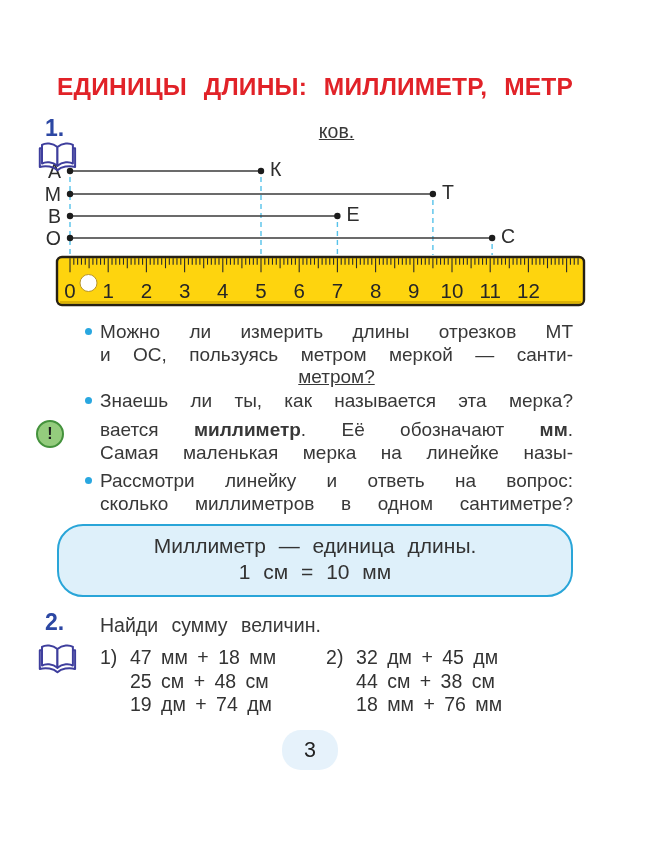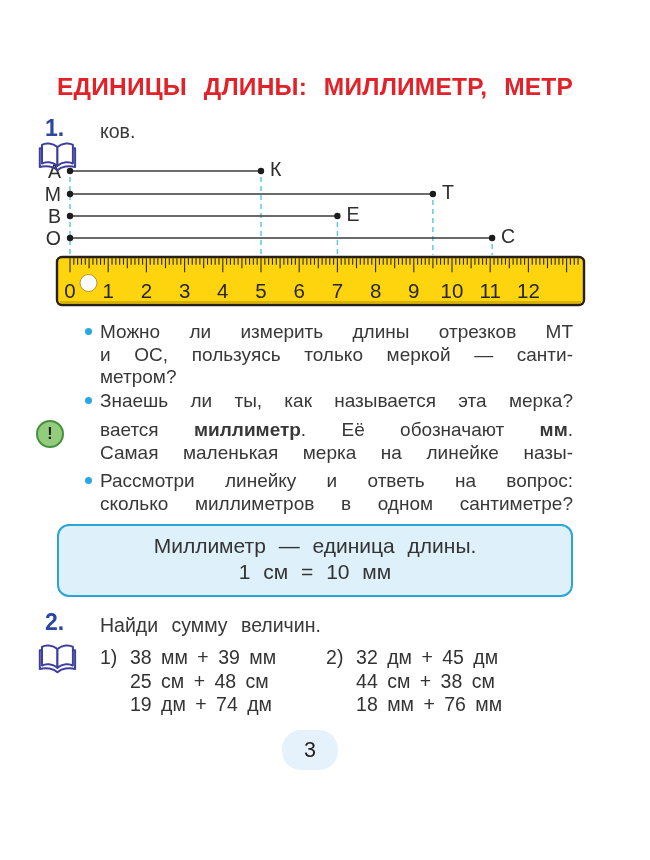--- a/index.html
+++ b/index.html
@@ -16,21 +16,21 @@
     margin:73px 77px 0 57px;
     font-size:24.5px;font-weight:700;
     color:#e12228;
     text-align:justify;text-align-last:justify;
     letter-spacing:.2px;
     line-height:28px;
   }
   
   .content{margin-left:100px;margin-right:77px;}
   .jl{text-align:justify;text-align-last:justify;}
-  .ll{text-align:left;}
+  .ll{text-align:center;text-decoration:underline;}
   
   .ex{position:relative;font-size:19.5px;line-height:26px;}
   .ex-number{
     position:absolute;left:-55px;top:-3px;
     font-size:23px;font-weight:700;color:#2c47a3;
   }
   .book-icon{position:absolute;left:-62px;}
   .ex1{margin-top:17px;}
   .ex1 .book-icon{top:23px;}
   
@@ -50,21 +50,21 @@
     width:24px;height:24px;border-radius:50%;
     background:#94cc7d;border:2px solid #44923c;
     text-align:center;line-height:24px;
     font-size:16px;font-weight:700;color:#1d1d1d;
   }
   .bq{margin-top:6px;}
   
   .rule-box{
     margin:9px 77px 0 57px;
     border:2.5px solid #29a5d8;
-    border-radius:12px;
+    border-radius:26px;
     background:#def0fa;
     padding:7px 10px 10px;
     text-align:center;
     font-size:21px;line-height:26px;
     word-spacing:7px;color:#333;
   }
   
   .ex2{margin-top:15px;}
   .ex2 .book-icon{top:31px;}
   .ex2-text{word-spacing:8px;}
@@ -273,21 +273,21 @@
       <text x="452" y="139" text-anchor="middle" fill="#262626" font-size="20.5" font-family="Liberation Sans, sans-serif">10</text>
       <text x="490.20000000000005" y="139" text-anchor="middle" fill="#262626" font-size="20.5" font-family="Liberation Sans, sans-serif">11</text>
       <text x="528.4000000000001" y="139" text-anchor="middle" fill="#262626" font-size="20.5" font-family="Liberation Sans, sans-serif">12</text>
       <circle cx="88.5" cy="124" r="8.5" fill="#ffffff" stroke="#b8962e" stroke-width="1"></circle>
     </svg>
 
   <div class="content bullets">
     <div class="bullet">
       <span class="dot"></span>
       <div class="jl">Можно ли измерить длины отрезков МТ</div>
-      <div class="jl">и ОС, пользуясь только меркой — санти-</div>
+      <div class="jl">и ОС, пользуясь метром меркой — санти-</div>
       <div class="ll">метром?</div>
     </div>
     <div class="bullet">
       <span class="dot"></span>
       <div class="jl">Знаешь ли ты, как называется эта мерка?</div>
     </div>
   </div>
 
   <div class="content note">
     <span class="note-icon">!</span>
@@ -315,21 +315,21 @@
         <path d="M3.5 6.5 L1.5 6.5 L1.5 23.5 C7 22,14 23,17.5 26.5 C21 23,28 22,33.5 23.5 L33.5 6.5 L31.5 6.5" fill="none" stroke="#3e3e9d" stroke-width="1.8" stroke-linejoin="round"></path>
         <path d="M17.5 5.5 C13 1.5,6.5 1.5,3.5 3.5 L3.5 20.5 C6.5 18.5,13 18.5,17.5 22.5 Z" fill="#ffffff" stroke="#3e3e9d" stroke-width="1.8" stroke-linejoin="round"></path>
         <path d="M17.5 5.5 C22 1.5,28.5 1.5,31.5 3.5 L31.5 20.5 C28.5 18.5,22 18.5,17.5 22.5 Z" fill="#ffffff" stroke="#3e3e9d" stroke-width="1.8" stroke-linejoin="round"></path>
       </svg>
     </span>
     <div class="ex2-text">Найди сумму величин.</div>
     <div class="sums">
       <div class="sum-group">
         <div class="sum-label">1)</div>
         <div>
-          <div>38 мм + 39 мм</div>
+          <div>47 мм + 18 мм</div>
           <div>25 см + 48 см</div>
           <div>19 дм + 74 дм</div>
         </div>
       </div>
       <div class="sum-group">
         <div class="sum-label">2)</div>
         <div>
           <div>32 дм + 45 дм</div>
           <div>44 см + 38 см</div>
           <div>18 мм + 76 мм</div>

